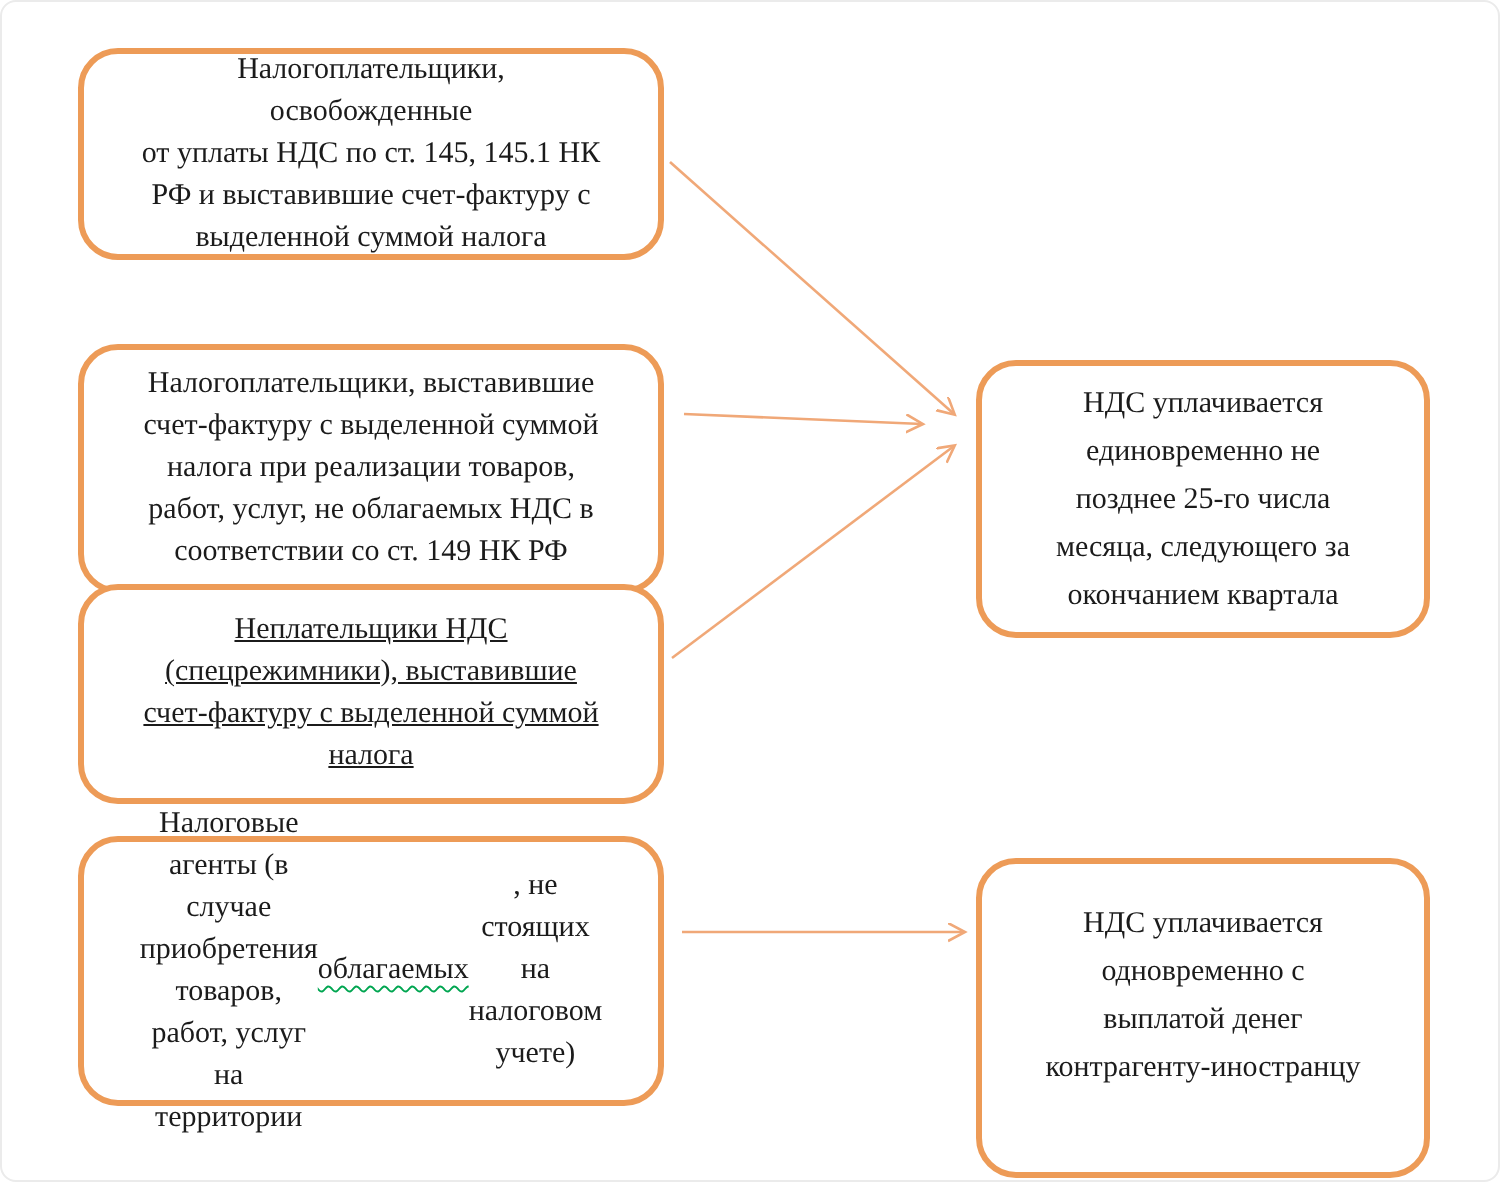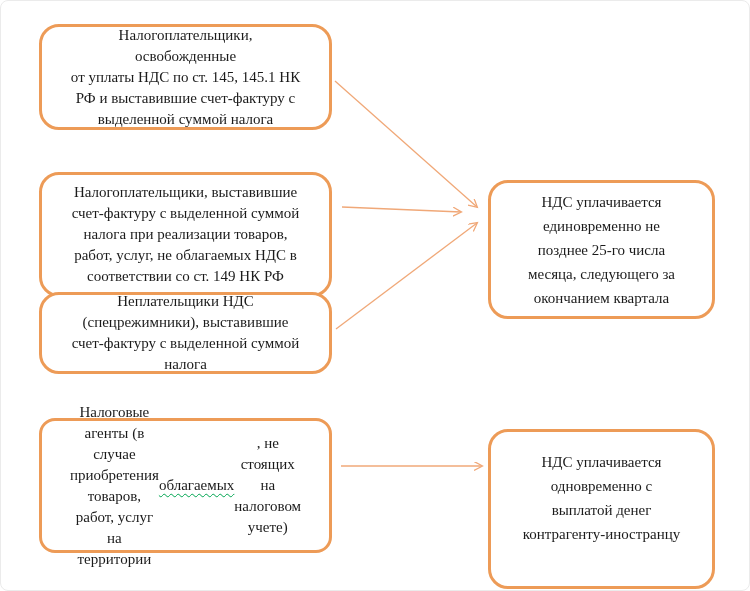--- a/index.html
+++ b/index.html
@@ -32,22 +32,22 @@
     font-size: 15px;
     line-height: 21px;
     padding: 4px 28px;
   }
   .dbox.right {
     line-height: 24px;
     margin-top: 26px;
   }
   #box1 { left: 38px;  top: 23px;  width: 293px; height: 106px; }
   #box2 { left: 38px;  top: 143px; width: 293px; height: 125px; margin-top: 28px; }
-  #box3 { left: 38px;  top: 291px; width: 293px; height: 82px; }
-  #box4 { left: 38px;  top: 417px; width: 293px; height: 135px; border-radius: 16px; }
+  #box3 { left: 38px;  top: 291px; width: 293px; height: 110px; text-decoration: underline; }
+  #box4 { left: 38px;  top: 417px; width: 293px; height: 135px; }
   #rbox1 { left: 487px; top: 153px; width: 227px; height: 139px; }
   #rbox2 { left: 487px; top: 402px; width: 227px; height: 160px; padding-bottom: 26px; }
   #arrow-layer {
     position: absolute;
     left: 0; top: 0;
     width: 750px; height: 591px;
     pointer-events: none;
   }
   .spell {
     text-decoration: underline wavy #00a550;

